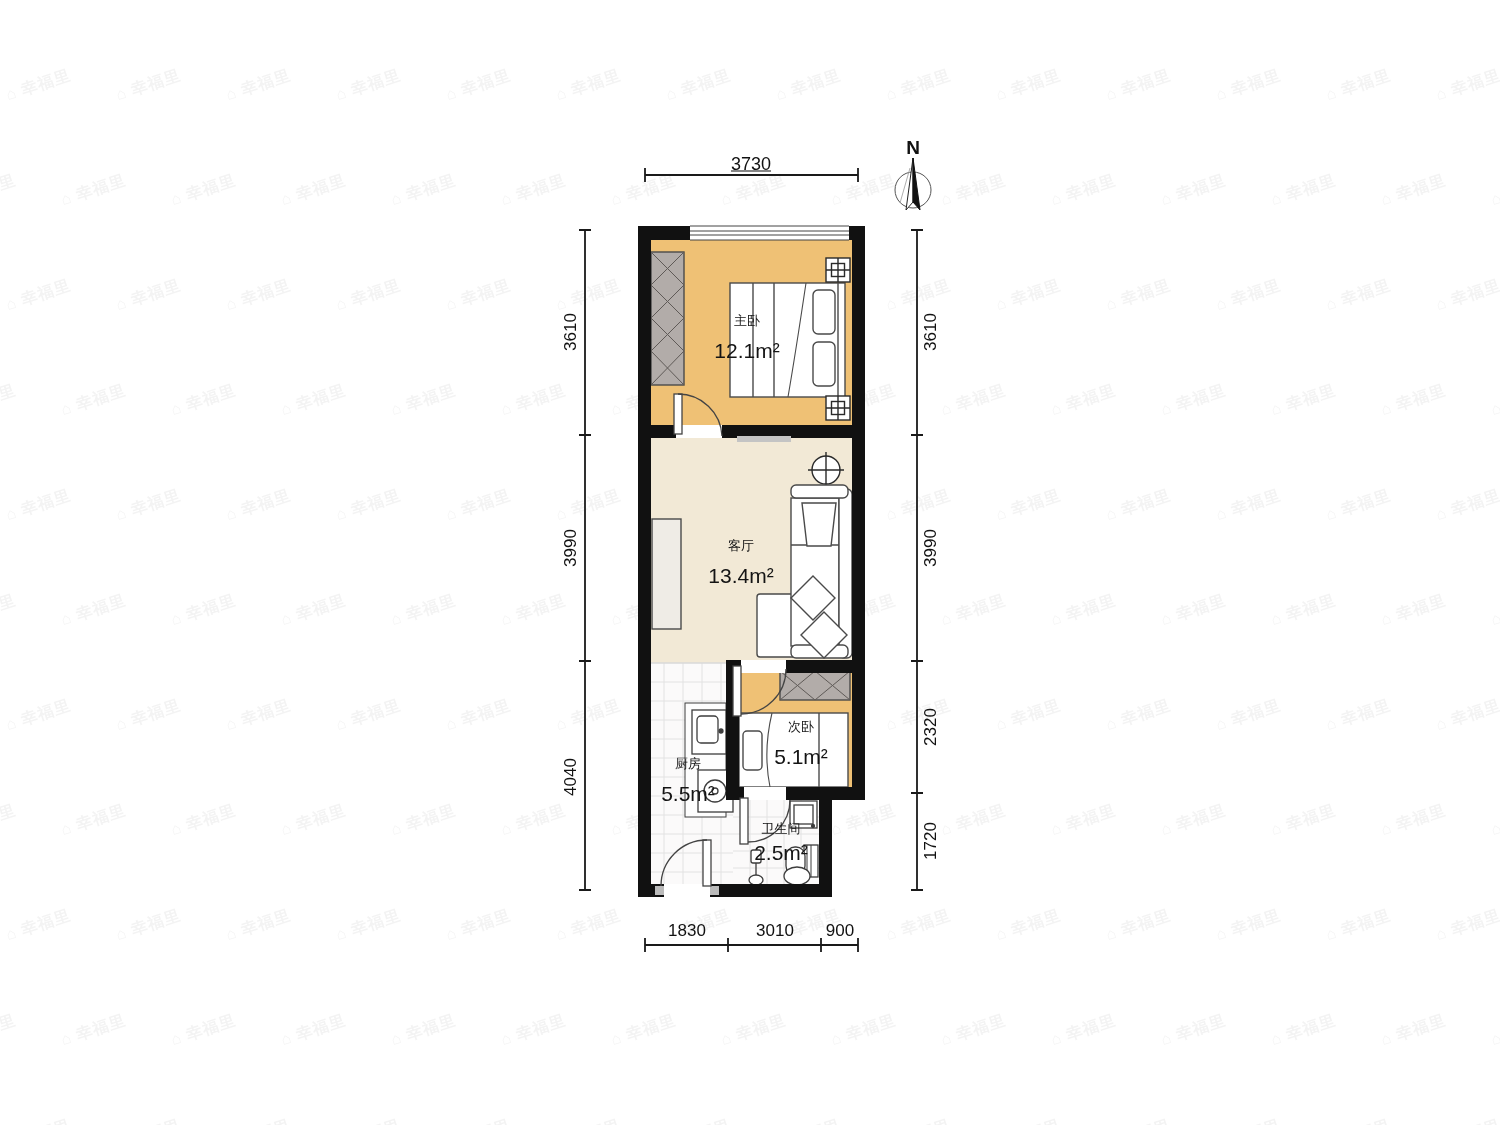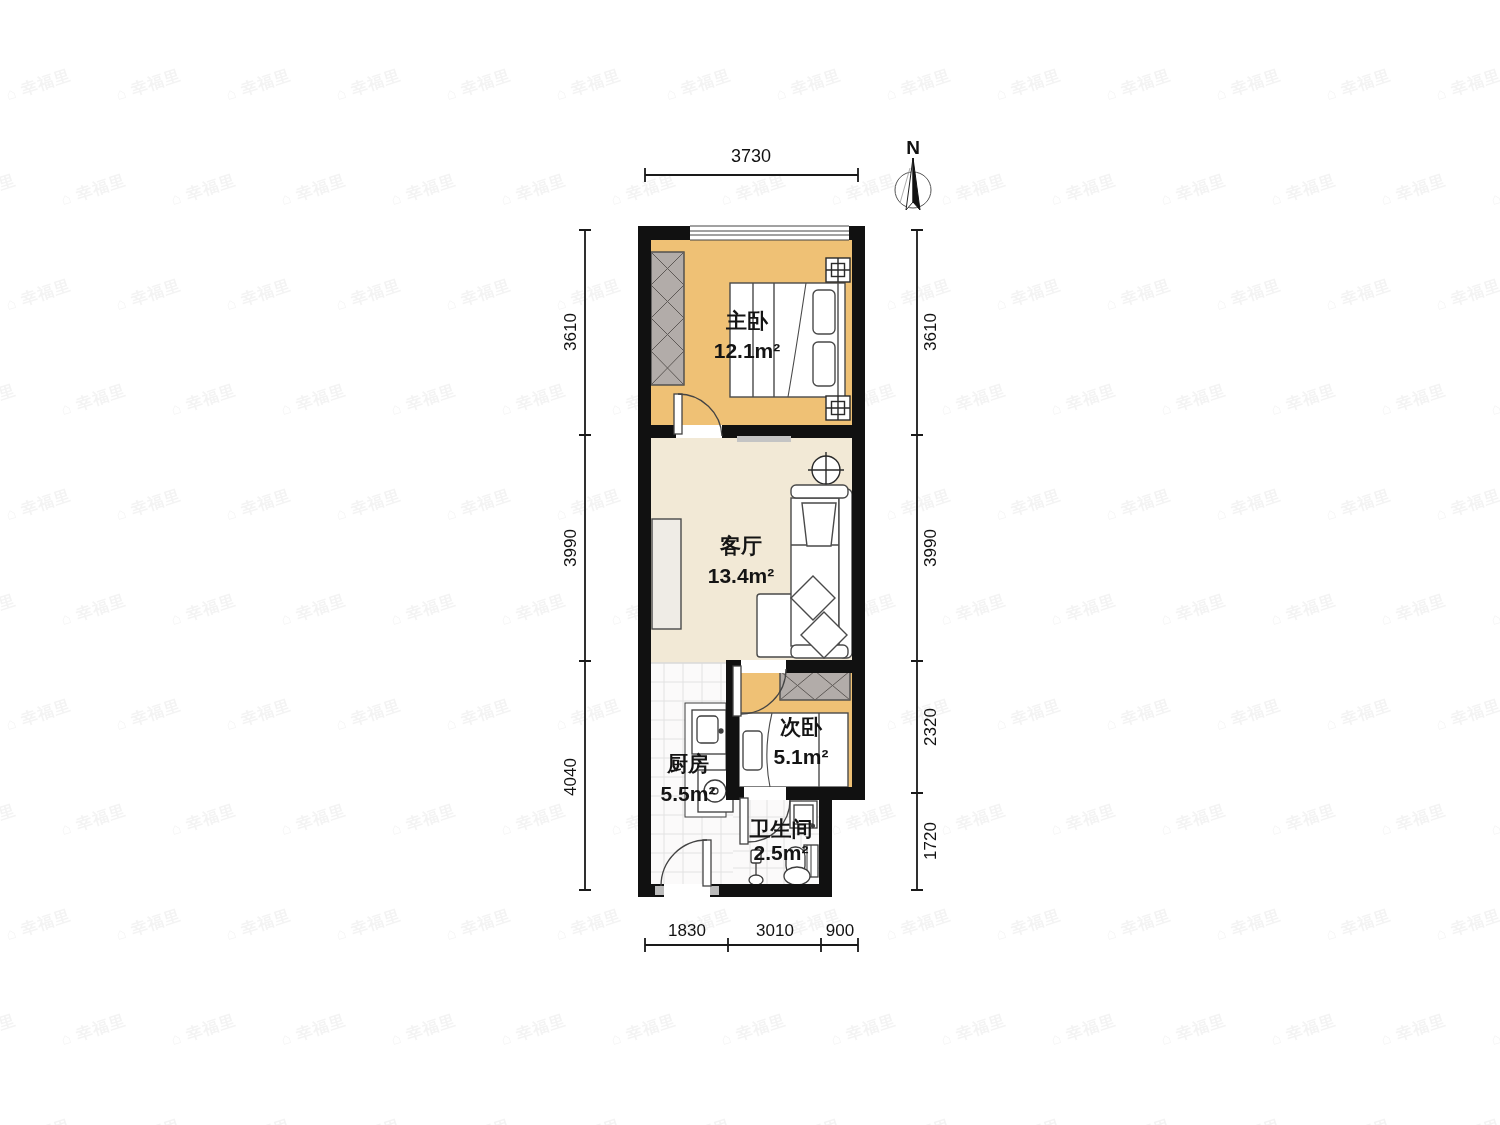--- a/index.html
+++ b/index.html
@@ -7,22 +7,22 @@
           font-family:"Liberation Sans","DejaVu Sans",sans-serif;}
   
   #wm-layer{position:absolute;inset:0;pointer-events:none;}
   .wm{position:absolute;white-space:nowrap;color:rgba(90,90,90,0.07);font-size:16px;
       transform:rotate(-18deg);letter-spacing:1px;font-weight:bold;}
   
   .plan-svg{position:absolute;left:0;top:0;}
   
   .room-label{position:absolute;transform:translate(-50%,-50%);text-align:center;
               color:#141414;white-space:nowrap;line-height:30px;z-index:5;}
-  .room-label .rname{font-size:21px;font-weight:700;}
-  .room-label .rarea{font-size:21px;font-weight:700;}
+  .room-label .rname{font-size:13px;font-weight:400;}
+  .room-label .rarea{font-size:21px;font-weight:400;}
   
   .dim{position:absolute;transform:translate(-50%,-50%);font-size:17px;color:#111;
        white-space:nowrap;z-index:5;}
   .dim.v{transform:translate(-50%,-50%) rotate(-90deg);}
   .dim.big{font-size:18px;}
   .north-label{position:absolute;transform:translate(-50%,-50%);font-size:19px;
                font-weight:700;color:#111;z-index:5;}
   .note{position:absolute;top:996px;left:0;width:100%;text-align:center;font-size:19px;
         color:#1c1c1c;z-index:5;}
   .note .copy{margin-left:14px;}
@@ -374,21 +374,21 @@
   </div>
   <div class="room-label" style="left:688px;top:779px;">
     <div class="rname">厨房</div>
     <div class="rarea">5.5m²</div>
   </div>
   <div class="room-label" style="left:781px;top:841px;line-height:24px;">
     <div class="rname">卫生间</div>
     <div class="rarea">2.5m²</div>
   </div>
 
-  <div class="dim big" style="left:751px;top:156px;">3730</div>
+  <div class="dim big" style="left:751px;top:164px;text-decoration:underline;">3730</div>
   <div class="dim v" style="left:571px;top:332px;">3610</div>
   <div class="dim v" style="left:571px;top:548px;">3990</div>
   <div class="dim v" style="left:571px;top:777px;">4040</div>
   <div class="dim v" style="left:931px;top:332px;">3610</div>
   <div class="dim v" style="left:931px;top:548px;">3990</div>
   <div class="dim v" style="left:931px;top:727px;">2320</div>
   <div class="dim v" style="left:931px;top:841px;">1720</div>
   <div class="dim" style="left:687px;top:931px;">1830</div>
   <div class="dim" style="left:775px;top:931px;">3010</div>
   <div class="dim" style="left:840px;top:931px;">900</div>

